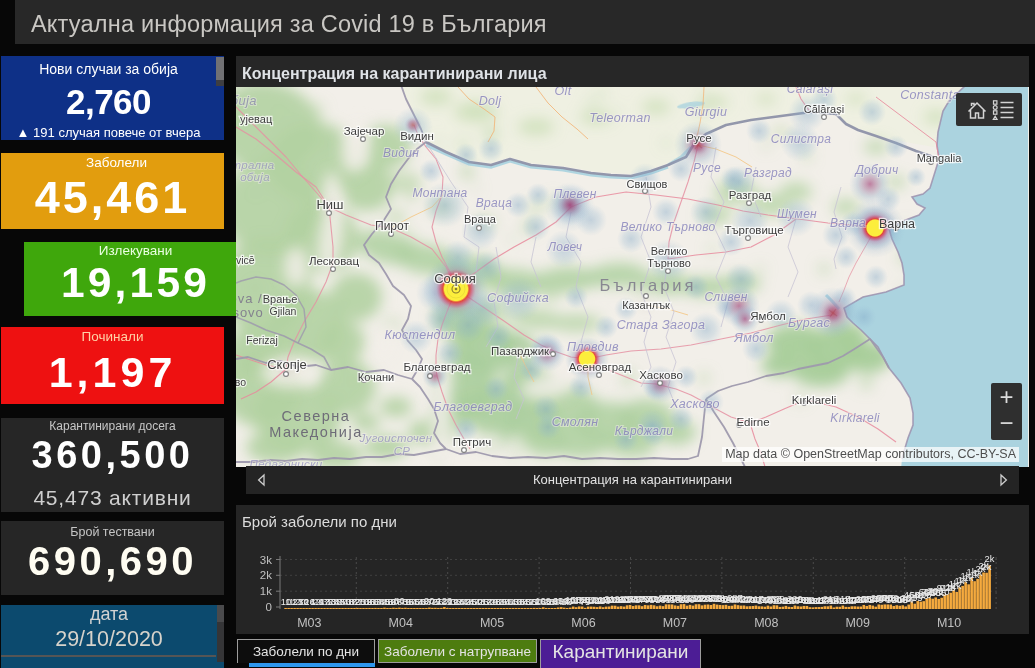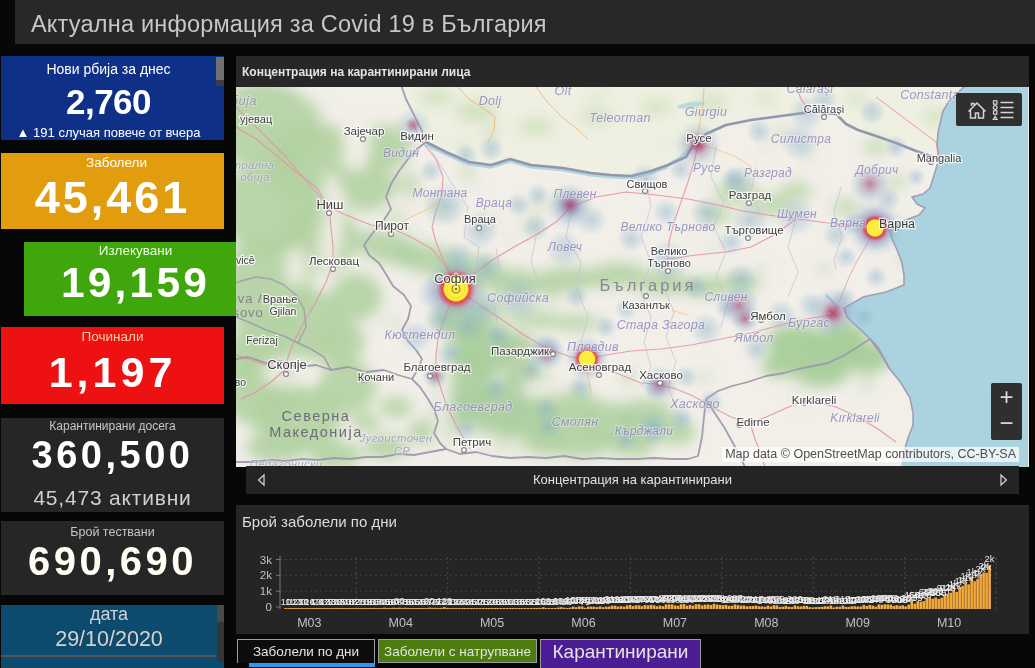--- a/index.html
+++ b/index.html
@@ -5,21 +5,21 @@
 html,body { width:1035px; height:668px; background:#070707; font-family:"Liberation Sans", sans-serif; overflow:hidden; }
 .abs { position:absolute; }
 .card { position:absolute; left:1px; width:223px; text-align:center; color:#fff; overflow:hidden; }
 </style></head>
 <body>
 <div class="abs" style="left:0;top:0;width:1035px;height:44px;background:#282828;margin-left:15px;">
   <div style="font-size:23.5px;color:#c9c7c3;padding:11px 0 0 16px;letter-spacing:0.2px;">Актуална информация за Covid 19 в България</div>
 </div>
 
 <div class="card" style="top:56px;height:84px;background:#0e3087;">
-  <div class="abs" style="left:0;width:215px;top:5.5px;font-size:14px;line-height:15px;">Нови рбија за днес</div>
+  <div class="abs" style="left:0;width:215px;top:5.5px;font-size:14px;line-height:15px;">Нови случаи за обија</div>
   <div class="abs" style="left:0;width:215px;top:27.5px;font-size:35px;line-height:35px;font-weight:bold;letter-spacing:-0.5px;">2,760</div>
   <div class="abs" style="left:0;width:215px;top:69.5px;font-size:13px;line-height:14px;">▲ 191 случая повече от вчера</div>
   <div class="abs" style="right:0;top:1px;width:8px;height:23px;background:#717174;"></div>
   <div class="abs" style="right:0;top:24px;width:8px;height:6px;background:#3e3e42;"></div>
 </div>
 <div class="card" style="top:153px;height:76px;background:#e29d0e;">
   <div class="abs" style="left:4px;width:223px;top:2px;font-size:13.5px;line-height:15px;">Заболели</div>
   <div class="abs" style="left:0;width:223px;top:21.5px;font-size:45px;line-height:45px;font-weight:bold;letter-spacing:3px;">45,461</div>
 </div>
 <div class="card" style="top:242px;height:74px;background:#3fa70c;margin-left:23px;">
@@ -41,21 +41,21 @@
 </div>
 <div class="card" style="top:605px;height:63px;background:#0c4a6e;">
   <div class="abs" style="left:0;width:216px;top:0px;font-size:18px;line-height:19px;color:#d3d3d3;">дата</div>
   <div class="abs" style="left:0;width:216px;top:23px;font-size:21.5px;line-height:22px;color:#d7d3cb;">29/10/2020</div>
   <div class="abs" style="left:0;right:8px;top:50px;height:1.5px;background:#555;"></div>
   <div class="abs" style="right:0;top:0;width:7px;height:17px;background:#4a4a4c;"></div>
   <div class="abs" style="right:0;top:17px;width:7px;height:40px;background:#353537;"></div>
 </div>
 
 <div class="abs" style="left:236px;top:56px;width:793px;height:31px;background:#272727;">
-  <div style="font-size:12px;font-weight:bold;color:#dfe2e6;padding:9px 0 0 6px;">Концентрация на карантинирани лица</div>
+  <div style="font-size:16px;font-weight:bold;color:#dfe2e6;padding:9px 0 0 6px;">Концентрация на карантинирани лица</div>
 </div>
 <div class="abs" style="left:236px;top:87px;width:793px;height:380px;background:#f2efe9;overflow:hidden;">
 <svg width="792" height="380" viewBox="0 0 792 380" style="position:absolute;left:0;top:0">
       <defs>
 <filter id="bl8" x="-60%" y="-60%" width="220%" height="220%">
           <feGaussianBlur stdDeviation="7"></feGaussianBlur>
         </filter>
 <filter id="bl4" x="-60%" y="-60%" width="220%" height="220%">
           <feGaussianBlur stdDeviation="4"></feGaussianBlur>
         </filter>

